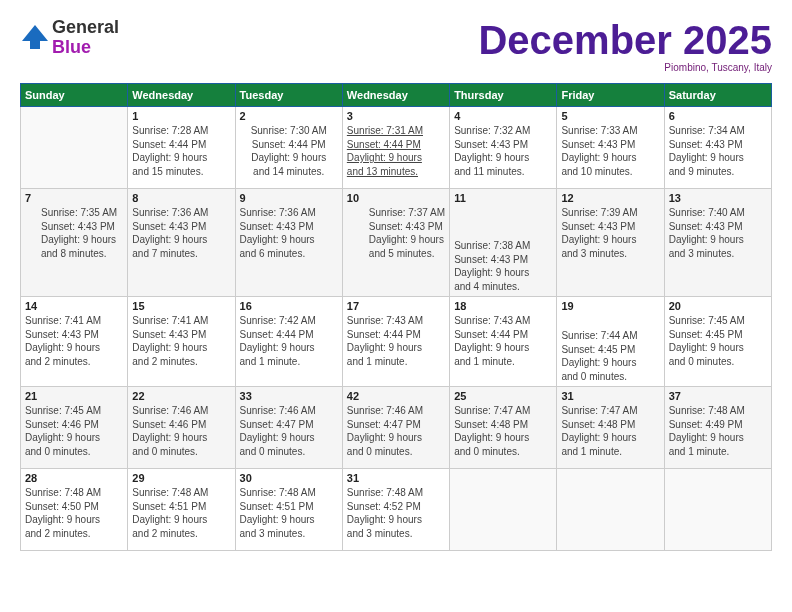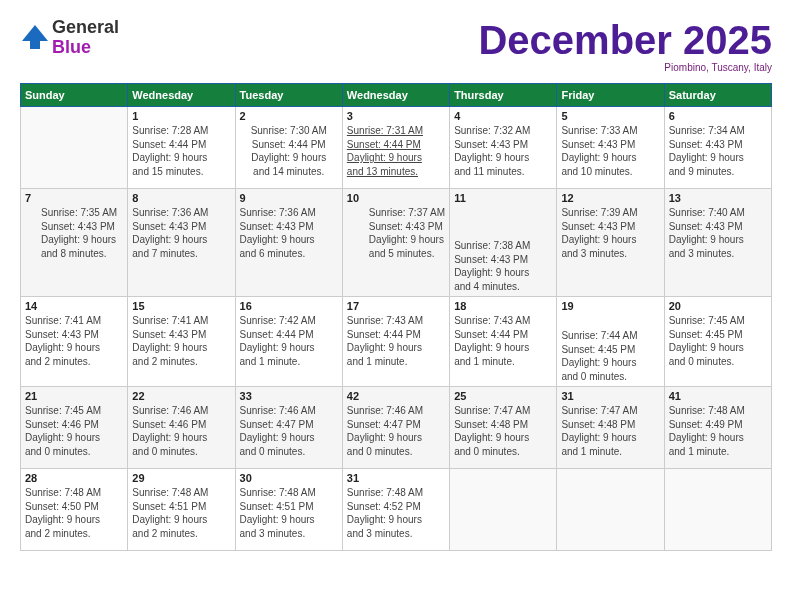--- a/index.html
+++ b/index.html
@@ -321,21 +321,21 @@
 and 0 minutes.</div>
           </td>
           <td>
             <span class="day-num">31</span>
             <div class="day-info" style="white-space: pre-line;">Sunrise: 7:47 AM
 Sunset: 4:48 PM
 Daylight: 9 hours
 and 1 minute.</div>
           </td>
           <td>
-            <span class="day-num">41</span>
+            <span class="day-num">37</span>
             <div class="day-info" style="white-space: pre-line;">Sunrise: 7:48 AM
 Sunset: 4:49 PM
 Daylight: 9 hours
 and 1 minute.</div>
           </td>
         </tr>
         <tr class="week-row">
           <td>
             <span class="day-num">28</span>
             <div class="day-info" style="white-space: pre-line;">Sunrise: 7:48 AM

